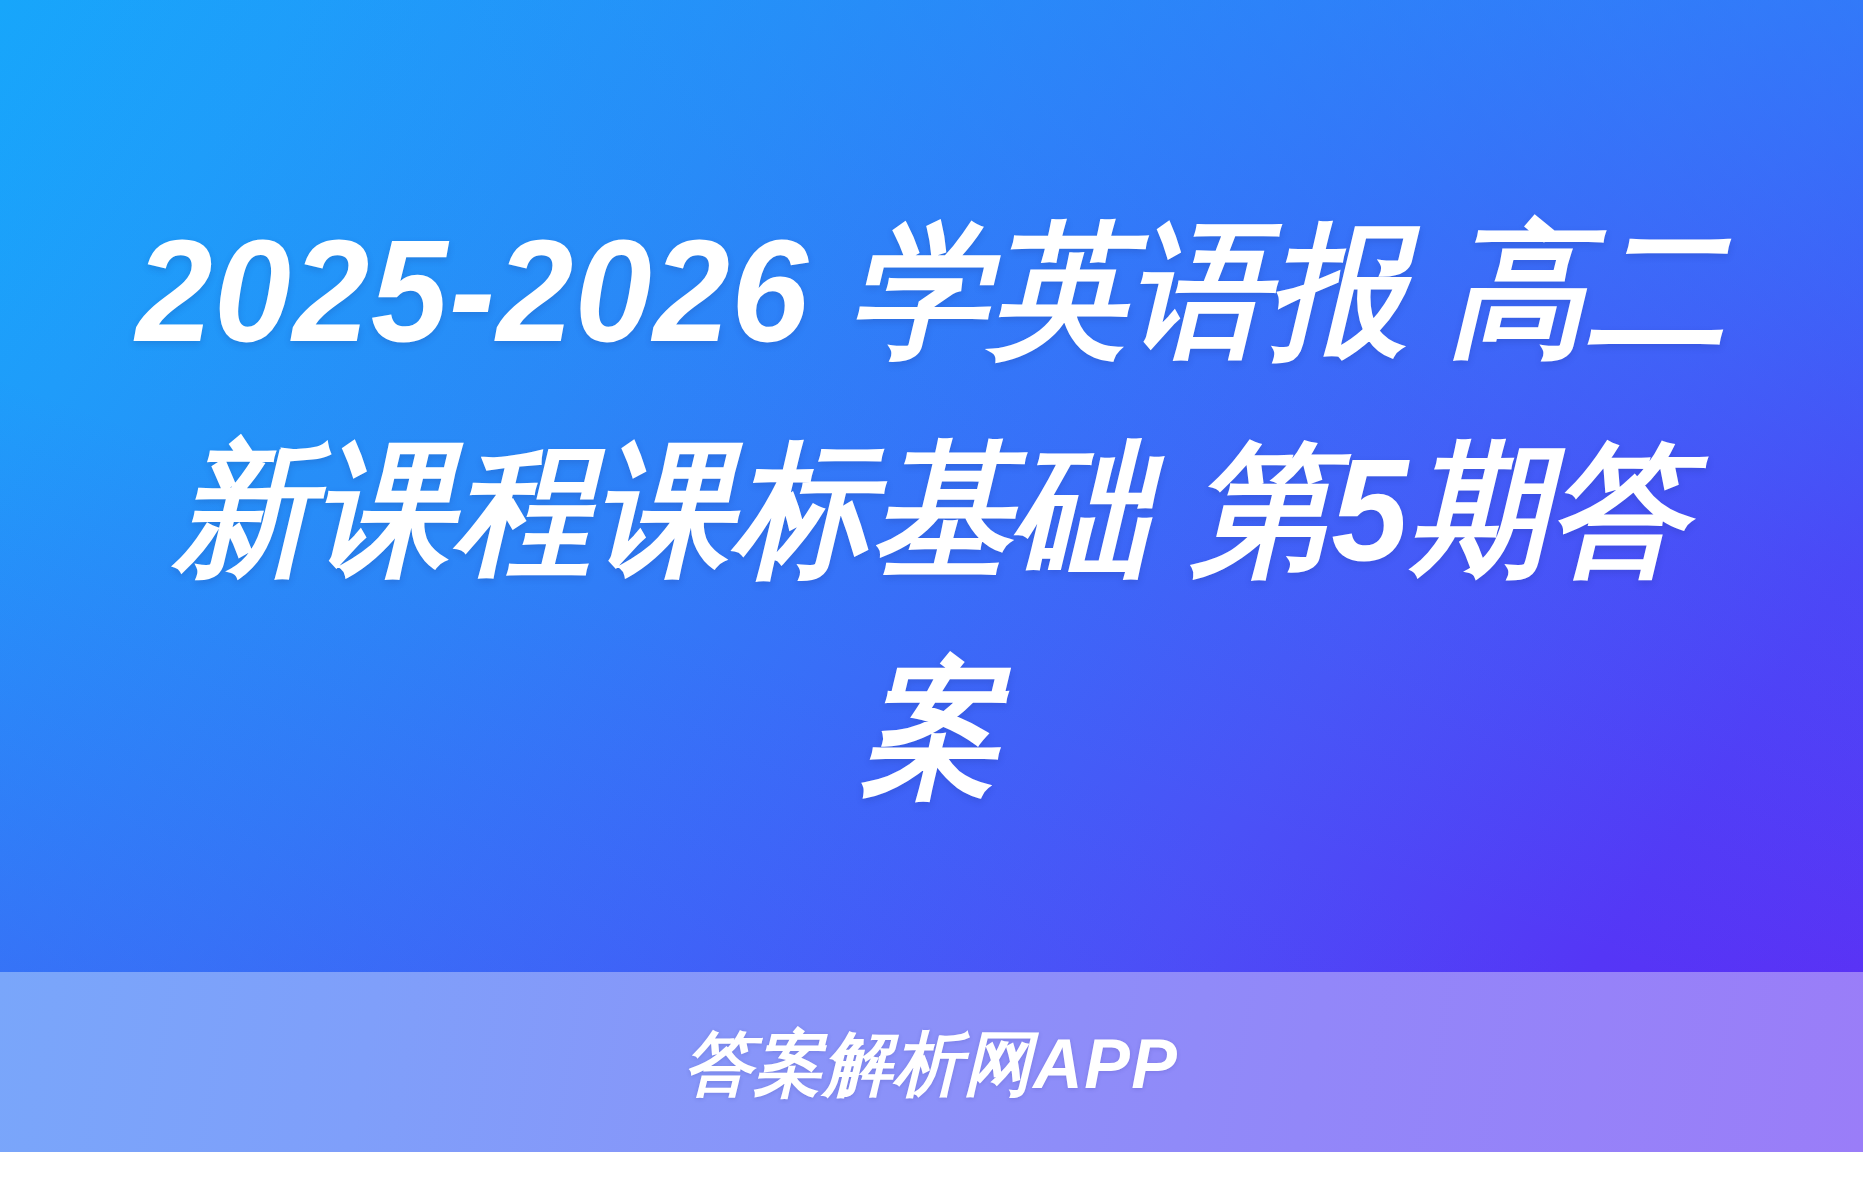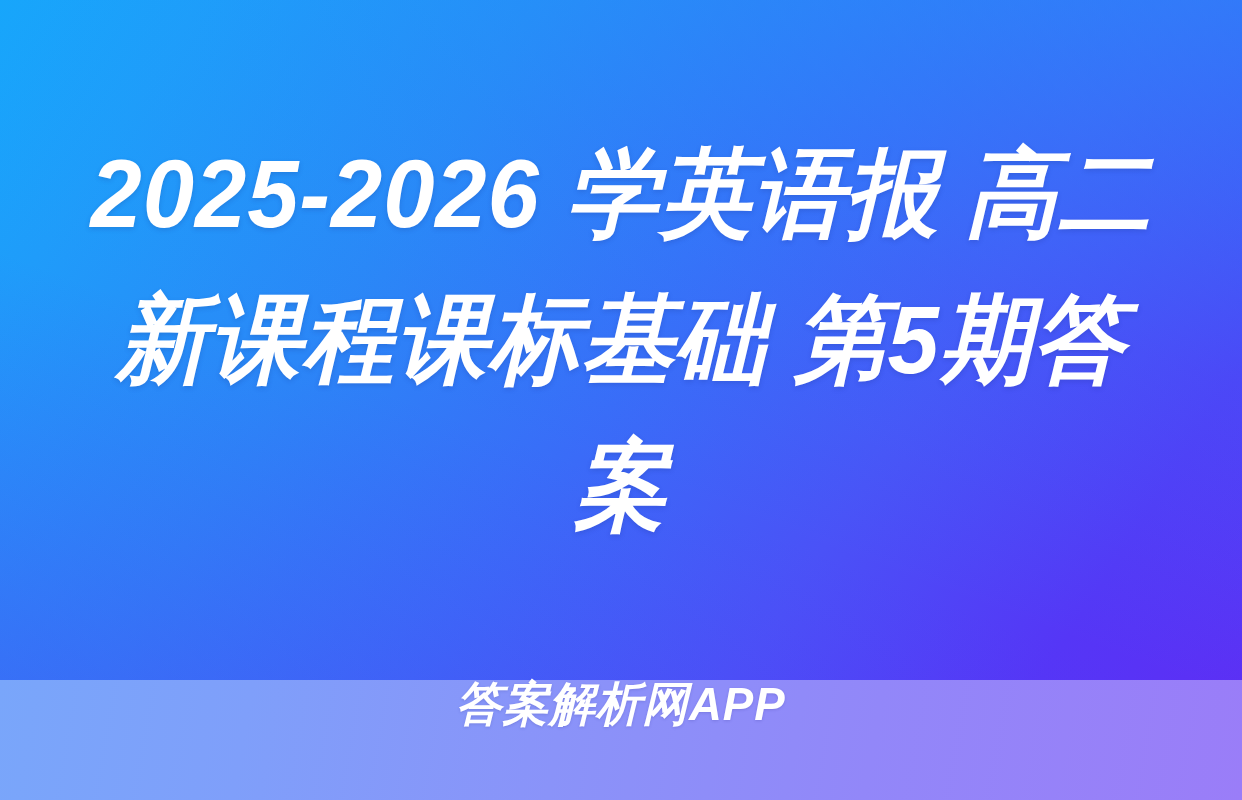--- a/index.html
+++ b/index.html
@@ -73,31 +73,31 @@
     transform: scaleX(0.95);
     transform-origin: center center;
     text-shadow: 0 2px 5px rgba(20, 40, 120, 0.18);
     -webkit-font-smoothing: antialiased;
   }
 
   
   .banner {
     position: absolute;
     left: 0;
-    top: 680px;
+    top: 648px;
     width: 1242px;
     height: 120px;
     background: linear-gradient(100deg,
                 #79a6fa 0%,
                 #7f9ffa 20%,
                 #8a93f9 45%,
                 #9287f9 70%,
                 #9a7df8 100%);
     display: flex;
-    align-items: flex-start;
+    align-items: center;
     justify-content: center;
     z-index: 3;
   }
 
   .banner-text {
     color: #ffffff;
     font-size: 47px;
     font-weight: 700;
     font-style: italic;
     letter-spacing: 1px;

